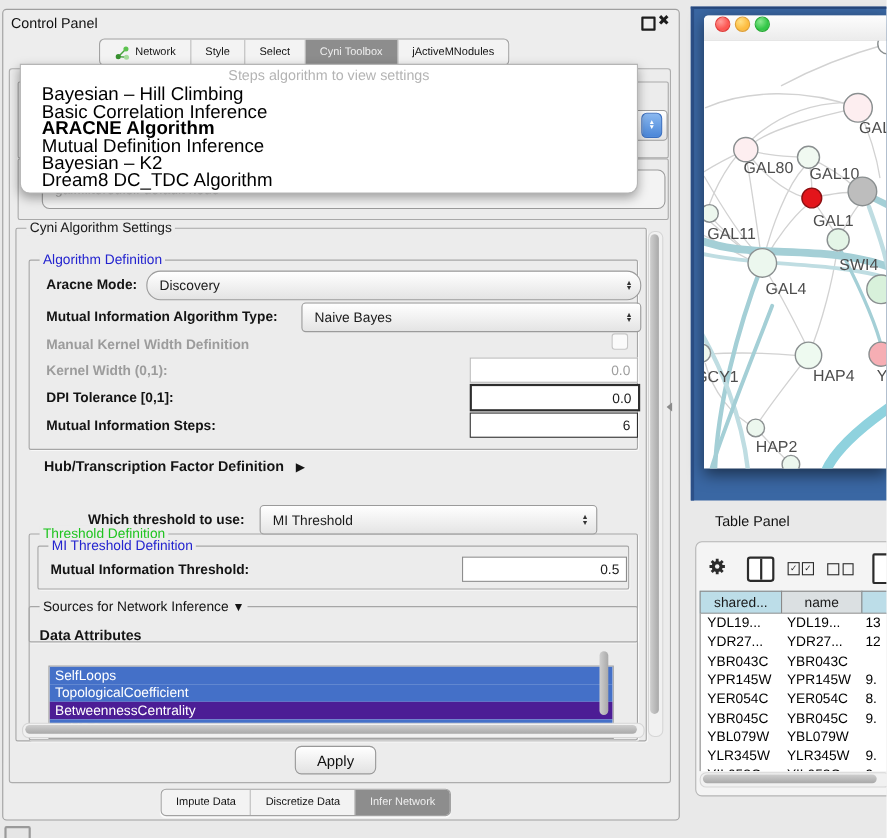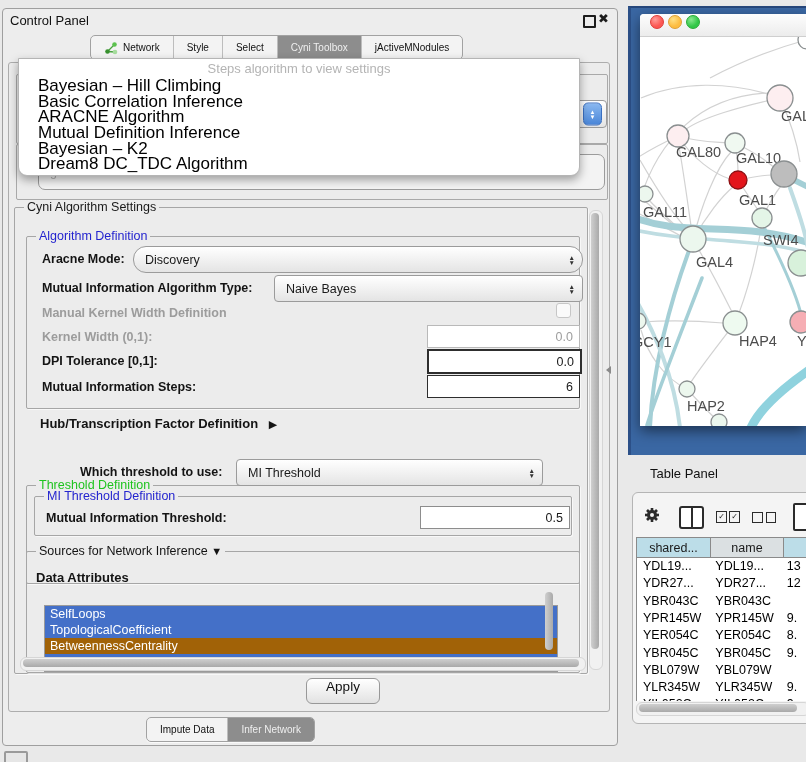--- a/index.html
+++ b/index.html
@@ -40,44 +40,44 @@
     width:17px;height:21px;border-radius:5px;border:1px solid #3a6fc0;
     background:linear-gradient(#8ab8f0,#4a86d8);display:flex;flex-direction:column;
     align-items:center;justify-content:center;font-size:6px;line-height:5px;color:#fff;}
   .combo-dis{color:#b0b0b0;background:#f3f3f3;}
   
   .overlay{left:18px;top:58px;width:560px;height:116px;background:#fff;
     border:1px solid #b5b5b5;border-radius:0 0 9px 9px;z-index:50;
     box-shadow:0 4px 10px rgba(0,0,0,.35);}
   .ov-placeholder{text-align:center;color:#b4b4b4;font-size:13px;height:19px;line-height:19px;}
   .ov-item{height:15.7px;line-height:15.7px;padding-left:19px;font-size:17px;color:#000;}
-  .ov-item.bold{font-weight:normal;}
+  .ov-item.bold{font-weight:bold;}
   
   .grp{border:1px solid #a6a6a6;border-radius:2px;box-shadow:1px 1px 0 rgba(255,255,255,.65);}
   .grp-title{position:absolute;top:-8px;left:9px;background:#ececec;padding:0 3px;
     font-size:12.5px;white-space:nowrap;}
   .t-blue{color:#2424cf;}
   .t-green{color:#1ec41e;}
   .lbl{font-size:12.5px;font-weight:bold;color:#141414;white-space:nowrap;}
   .lbl-dis{font-size:12.5px;font-weight:bold;color:#9c9c9c;white-space:nowrap;}
   .field{background:#fff;display:flex;align-items:center;justify-content:flex-end;
     padding-right:6px;font-size:12.5px;}
   .checkbox{width:13px;height:13px;border:1px solid #c6c6c6;border-radius:3px;background:#fafafa;}
   .expander{font-size:13px;font-weight:bold;color:#141414;white-space:nowrap;}
   .tri{font-size:11px;}
   
   .attr-list{background:#fff;border:1px solid #9a9a9a;overflow:hidden;}
   .attr-item{height:16px;line-height:16px;padding-left:5px;font-size:12.5px;color:#fff;}
   
   .sb-track-v{background:#f1f1f1;border:1px solid #d6d6d6;border-radius:6px;}
   .sb-thumb{background:linear-gradient(90deg,#cfcfcf,#a9a9a9);border-radius:6px;}
   .sb-thumb-h{background:linear-gradient(#cfcfcf,#a9a9a9);border-radius:6px;}
-  .btn{display:flex;justify-content:center;
+  .btn{display:flex;align-items:center;justify-content:center;
     background:linear-gradient(#ffffff,#e2e2e2);border:1px solid #989898;
-    border-radius:6px;font-size:13.5px;color:#111;margin-left:38px;}
+    border-radius:6px;font-size:13.5px;color:#111;}
   
   .net-frame{left:628px;top:6px;width:178px;height:447px;background:#3a67a3;
     border-top:2px solid #26477c;border-left:3px solid #2c5088;}
   .net-window{left:640px;top:14px;width:166px;height:412px;background:#fff;
     border-radius:4px 0 0 0;box-shadow:0 5px 14px rgba(0,0,0,.5);}
   .net-titlebar{left:640px;top:14px;width:166px;height:22px;
     background:linear-gradient(#fdfdfd,#ececec);border-bottom:1px solid #cfcfcf;
     border-radius:4px 0 0 0;}
   .light{position:absolute;top:15px;width:12px;height:12px;border-radius:50%;}
   
@@ -209,36 +209,39 @@
   <div class="abs grp" style="left:26px;top:551px;width:552px;height:120px;">
     <span class="grp-title" style="color:#141414;">
       <span>Sources for Network Inference</span>
       <span class="tri">▼</span>
     </span>
   </div>
   <div class="abs lbl" style="left:36px;top:570px;font-size:13px;">Data Attributes</div>
   <div class="abs attr-list" style="left:44px;top:589px;width:512px;height:65px;margin-top:16px;">
     <div class="attr-item" style="background:#4470c8;">SelfLoops</div>
     <div class="attr-item" style="background:#4470c8;">TopologicalCoefficient</div>
-    <div class="attr-item" style="background:#a16207;">BetweennessCentrality</div>
+    <div class="attr-item" style="background:#4c1d95;">BetweennessCentrality</div>
     <div class="attr-item" style="background:#4470c8;">gal4RGexp</div>
   </div>
   <div class="abs sb-thumb" style="left:545px;top:592px;width:8px;height:58px;"></div>
 
   <div class="abs sb-track-v" style="left:20px;top:657px;width:564px;height:12px;">
     <div class="sb-thumb-h" style="position:absolute;left:2px;top:1px;width:556px;height:8px;"></div>
   </div>
 
   <div class="abs btn" style="left:268px;top:678px;width:72px;height:24px;">
     <span>Apply</span>
   </div>
 
   <div class="abs tabbar" id="bottom-tabs">
     <div class="tab">
         <span>Impute Data</span>
+      </div>
+    <div class="tab">
+        <span>Discretize Data</span>
       </div>
     <div class="tab sel">
         <span>Infer Network</span>
       </div>
   </div>
 
   <div class="abs" style="left:606px;top:366px;width:0;height:0;border-top:4px solid transparent;border-bottom:4px solid transparent;border-right:5px solid #8a8a8a;"></div>
 
   <div class="abs" style="left:4px;top:751px;width:20px;height:14px;border:2px solid #9a9a9a;background:#e6e6e6;border-radius:2px;"></div>
 

